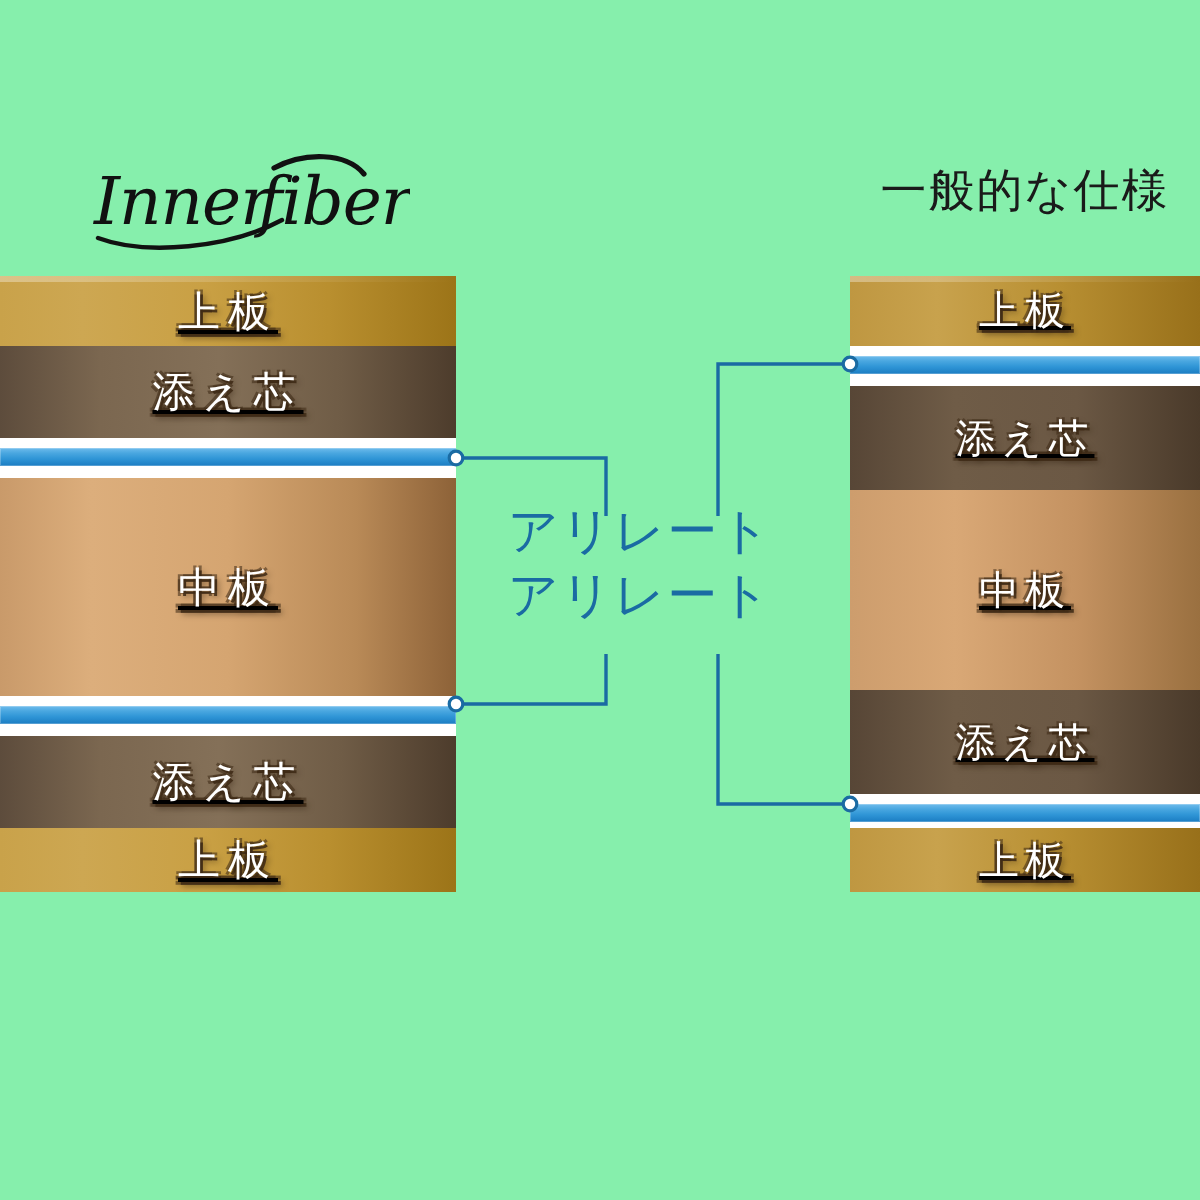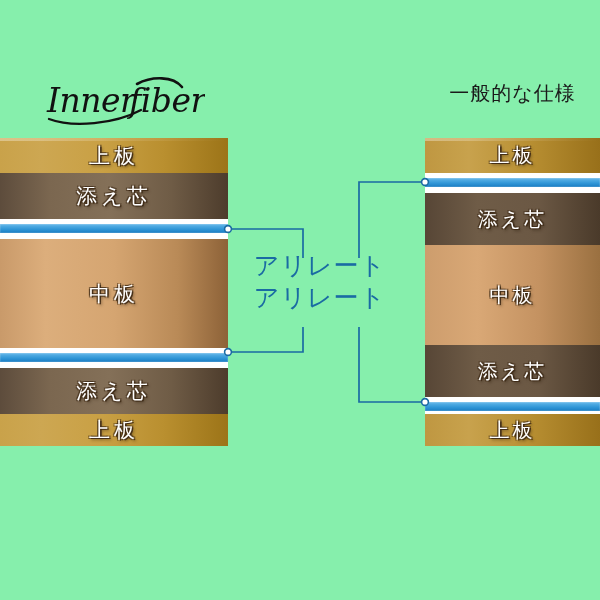--- a/index.html
+++ b/index.html
@@ -6,30 +6,30 @@
   body{width:600px;height:600px;position:relative;overflow:hidden;
        font-family:"DejaVu Sans","Liberation Sans",sans-serif;}
 
   .stage{position:absolute;left:0;top:0;width:600px;height:600px;background:#86efac;}
 
   
   .logo{position:absolute;left:45px;top:74px;width:160px;height:52px;}
   .logo svg{display:block;}
 
   .right-title{position:absolute;left:425px;top:80px;width:175px;
-      text-align:center;font-size:20px;color:#1a1a1a;letter-spacing:1px;
+      text-align:center;font-size:23px;color:#1a1a1a;letter-spacing:1px;
       font-family:"DejaVu Sans","Liberation Sans",sans-serif;white-space:nowrap;}
 
   
   .stack{position:absolute;}
   .stack-left{left:0px;top:138px;width:228px;height:308px;}
   .stack-right{left:425px;top:138px;width:175px;height:308px;}
 
   .layer{position:relative;width:100%;box-sizing:border-box;
-         display:flex;align-items:center;justify-content:center;}
+         display:flex;align-items:center;justify-content:center;text-decoration:underline;}
 
   .lbl{
     color:#ffffff;
     font-size:21px;
     letter-spacing:4px;
     font-family:"DejaVu Sans","Liberation Sans",sans-serif;
     text-shadow:
        1.4px 1.4px 0 rgba(60,40,20,.85),
       -1.2px -1.2px 0 rgba(60,40,20,.55),
        1.4px -1.2px 0 rgba(60,40,20,.55),
@@ -59,21 +59,21 @@
          background:linear-gradient(90deg,rgba(255,255,255,.35),rgba(255,255,255,.12) 55%,rgba(255,255,255,0));
          pointer-events:none;}
 
   
   .connectors{position:absolute;left:0;top:0;width:600px;height:600px;}
 
   
   .center-label{position:absolute;left:244px;top:250px;width:152px;
      text-align:center;color:#1a6ba3;font-size:25px;line-height:1.28;
      letter-spacing:1px;white-space:nowrap;
-     font-family:Liberation Serif, serif;}
+     font-family:Liberation Sans, sans-serif;}
   .center-label div{white-space:nowrap;}
 </style>
 </head>
 <body>
 
 <div class="stage">
 
   <div class="logo">
     <svg width="160" height="52" viewBox="0 0 160 52" aria-hidden="true">
 

